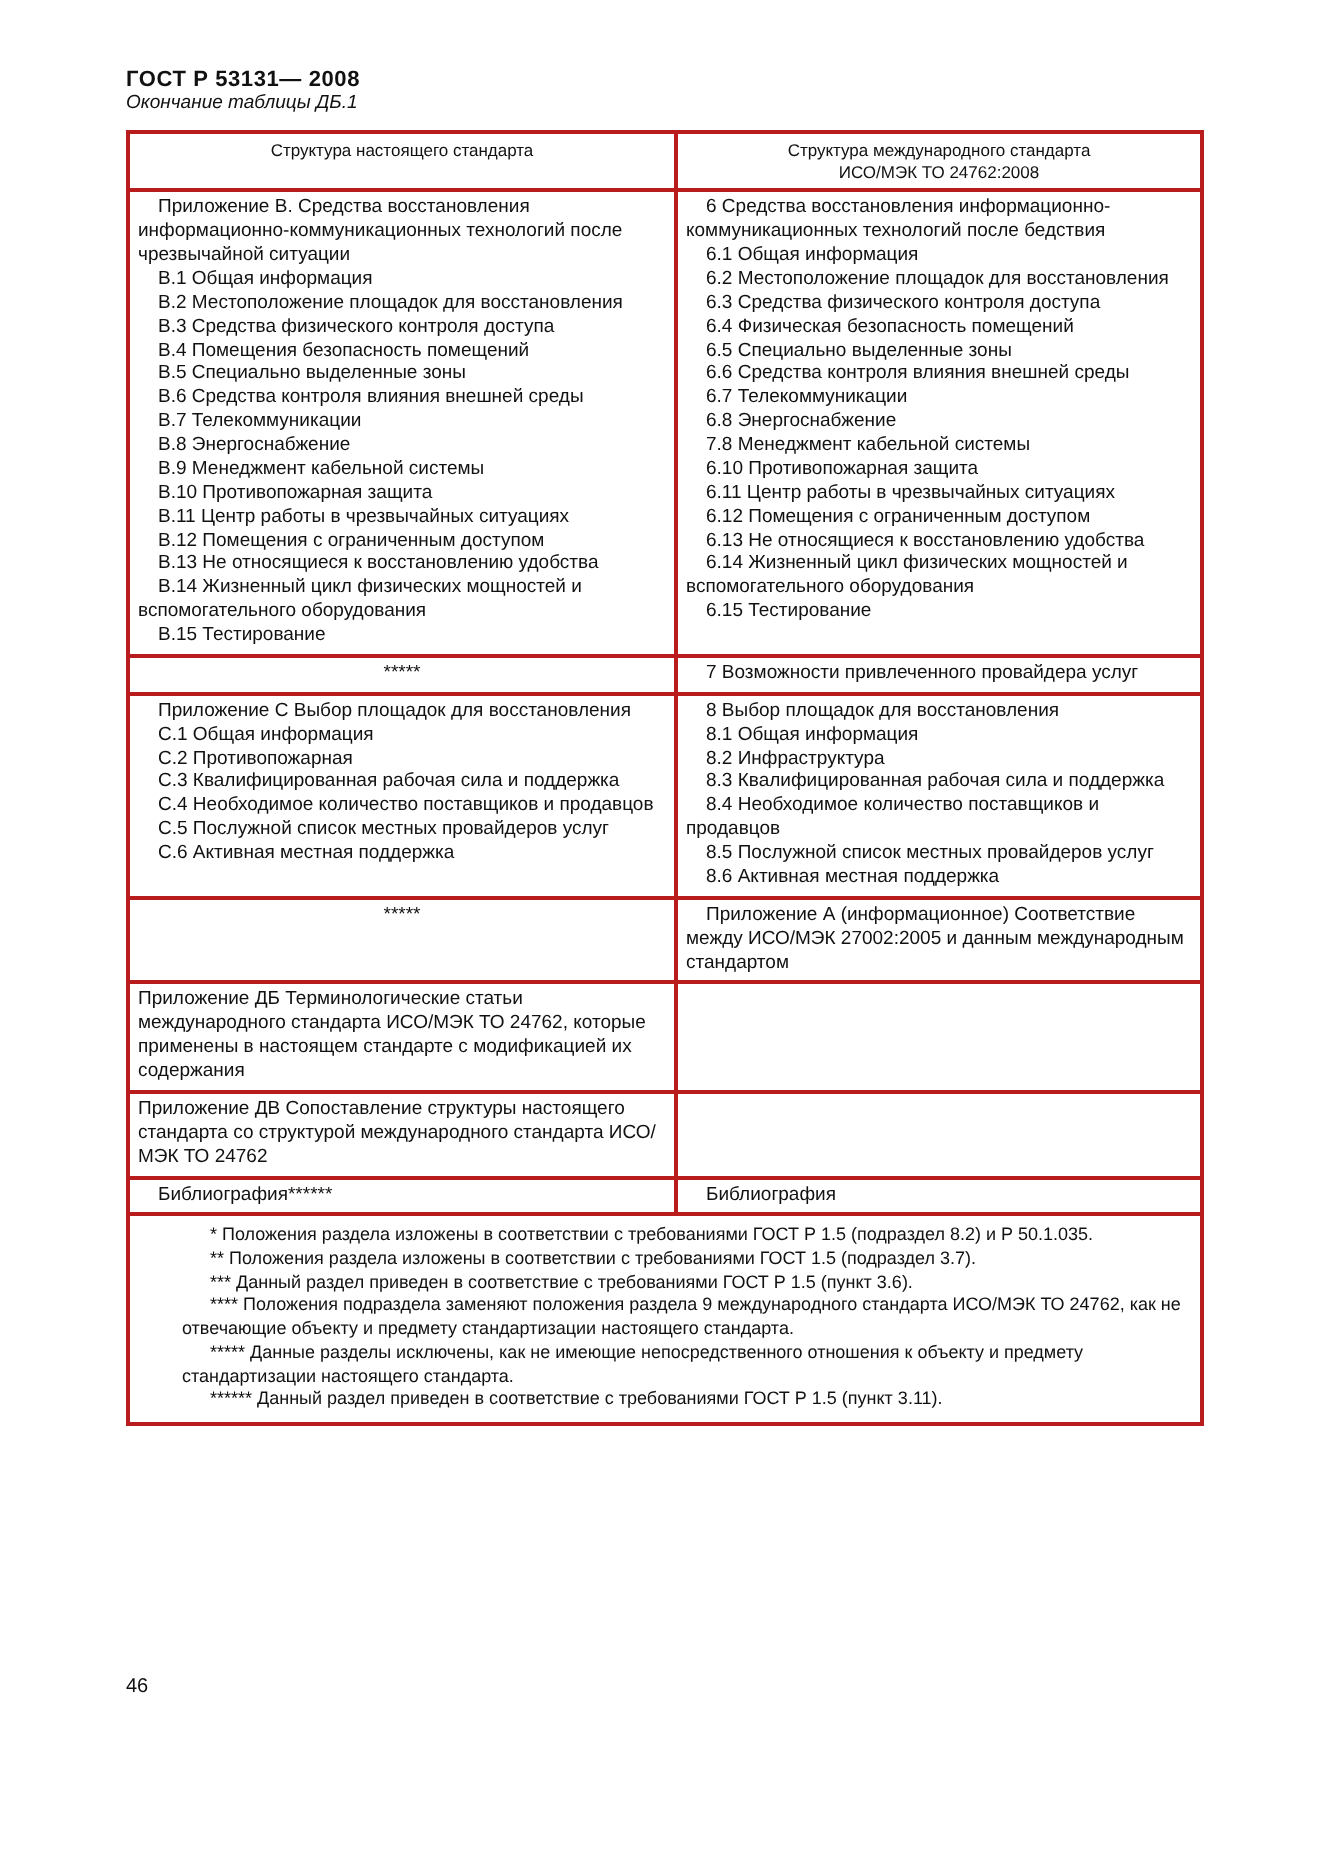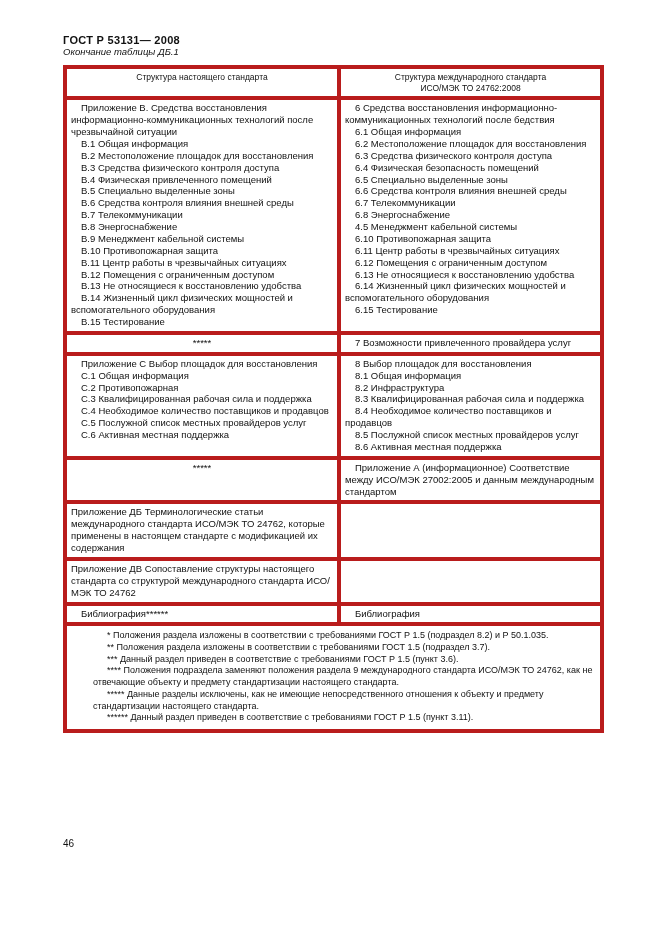--- a/index.html
+++ b/index.html
@@ -10,21 +10,21 @@
     font-family: "Liberation Sans", "DejaVu Sans", sans-serif;
     color: #111;
     overflow: hidden;
   }
   .page { position: absolute; left: 63px; top: 34px; width: 537px; }
   .doc-number { font-weight: bold; font-size: 11px; letter-spacing: .3px; }
   .table-caption { font-style: italic; font-size: 9.5px; margin-bottom: 8px; }
   table.cmp { border-collapse: collapse; width: 537px; table-layout: fixed; }
   col.c-left  { width: 274px; }
   col.c-right { width: 263px; }
-  th, td { border: 4px solid #b91c1c; vertical-align: top; }
+  th, td { border: 2px solid #b91c1c; vertical-align: top; }
   th {
     font-weight: normal; font-size: 8.5px; text-align: center;
     padding: 3px 4px; line-height: 1.25;
   }
   td { font-size: 9.5px; line-height: 1.25; padding: 2px 4px 3px 4px; }
   td p { text-indent: 10px; }
   td.center p { text-align: center; text-indent: 0; }
   td.noindent p { text-indent: 0; }
   td.footnotes { font-size: 9px; line-height: 1.3; padding: 4px 6px 5px 6px; }
   td.footnotes p { text-indent: 14px; margin-left: 20px; }
@@ -55,21 +55,21 @@
         </th>
       </tr>
     </thead>
     <tbody id="table-body">
         <tr>
           <td>
             <p>Приложение В. Средства восстановления информационно-коммуникационных технологий после чрезвычайной ситуации</p>
             <p>В.1 Общая информация</p>
             <p>В.2 Местоположение площадок для восстановления</p>
             <p>В.3 Средства физического контроля доступа</p>
-            <p>В.4 Физическая привлеченного помещений</p>
+            <p>В.4 Помещения безопасность помещений</p>
             <p>В.5 Специально выделенные зоны</p>
             <p>В.6 Средства контроля влияния внешней среды</p>
             <p>В.7 Телекоммуникации</p>
             <p>В.8 Энергоснабжение</p>
             <p>В.9 Менеджмент кабельной системы</p>
             <p>В.10 Противопожарная защита</p>
             <p>В.11 Центр работы в чрезвычайных ситуациях</p>
             <p>В.12 Помещения с ограниченным доступом</p>
             <p>В.13 Не относящиеся к восстановлению удобства</p>
             <p>В.14 Жизненный цикл физических мощностей и вспомогательного оборудования</p>
@@ -78,21 +78,21 @@
           <td>
             <p>6 Средства восстановления информационно-коммуникационных технологий после бедствия</p>
             <p>6.1 Общая информация</p>
             <p>6.2 Местоположение площадок для восстановления</p>
             <p>6.3 Средства физического контроля доступа</p>
             <p>6.4 Физическая безопасность помещений</p>
             <p>6.5 Специально выделенные зоны</p>
             <p>6.6 Средства контроля влияния внешней среды</p>
             <p>6.7 Телекоммуникации</p>
             <p>6.8 Энергоснабжение</p>
-            <p>4.5 Менеджмент кабельной системы</p>
+            <p>7.8 Менеджмент кабельной системы</p>
             <p>6.10 Противопожарная защита</p>
             <p>6.11 Центр работы в чрезвычайных ситуациях</p>
             <p>6.12 Помещения с ограниченным доступом</p>
             <p>6.13 Не относящиеся к восстановлению удобства</p>
             <p>6.14 Жизненный цикл физических мощностей и вспомогательного оборудования</p>
             <p>6.15 Тестирование</p>
           </td>
         </tr>
         <tr>
           <td class="center">

